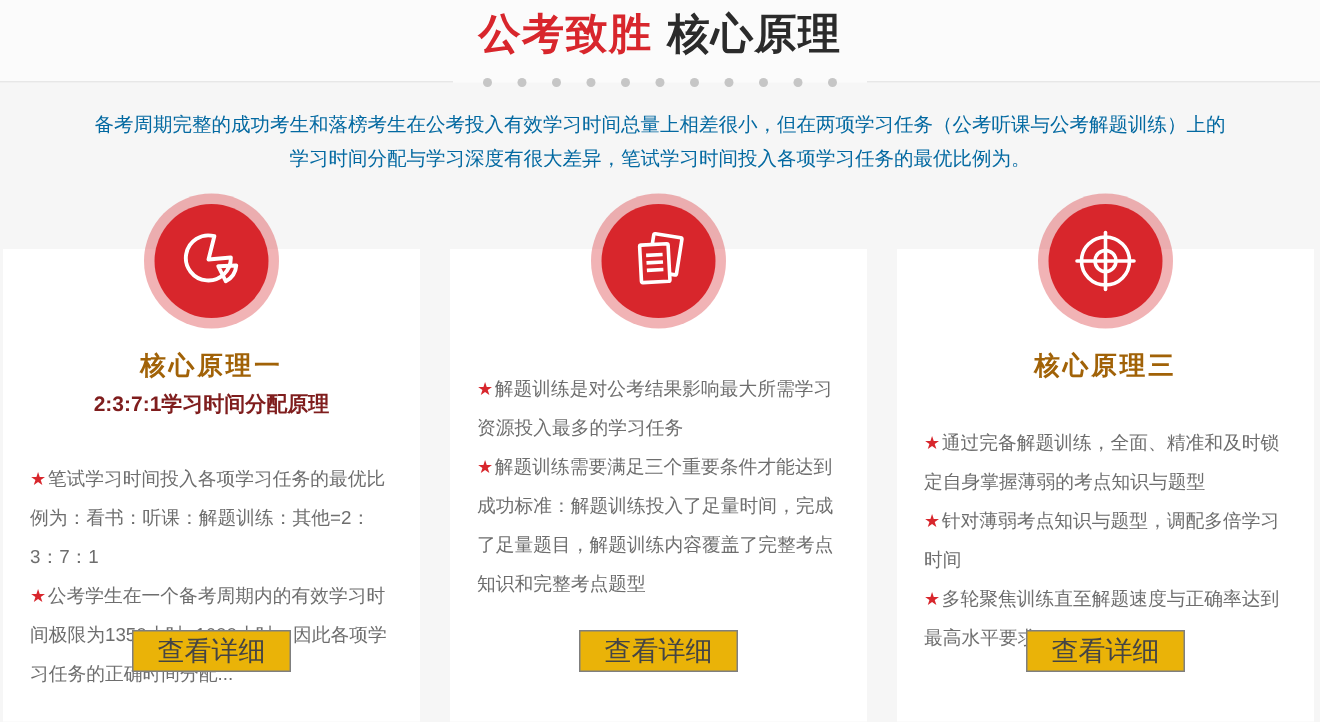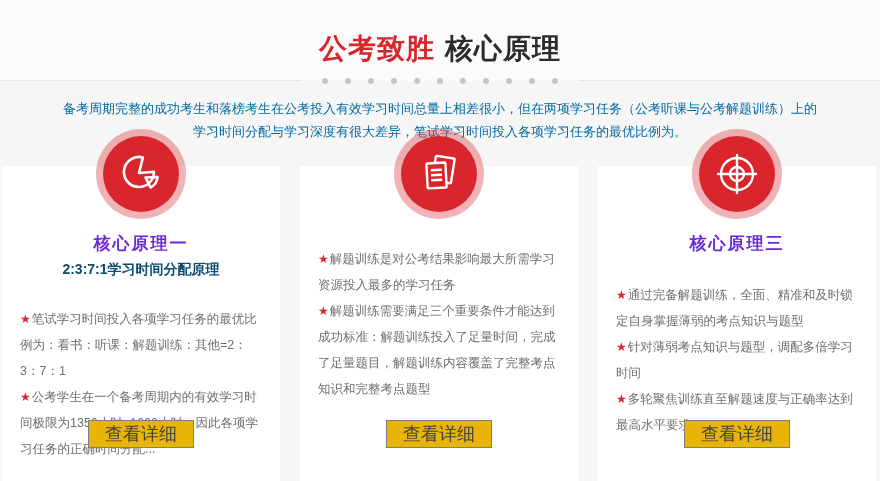--- a/index.html
+++ b/index.html
@@ -2,21 +2,21 @@
 <html><head>
 <meta charset="utf-8">
 <style>
   * { margin:0; padding:0; box-sizing:border-box; }
   html,body { width:880px; height:481px; overflow:hidden; }
   body {
     font-family:"Liberation Sans","DejaVu Sans",sans-serif;
     background:#f6f6f6;
     position:relative;
   }
-  .top-strip { background:#fbfbfb; padding-top:30px; }
+  .top-strip { background:#fbfbfb; padding-top:4px; }
   .page-title {
     text-align:center; font-size:28px; font-weight:bold;
     color:#2b2b2b; letter-spacing:1px; padding-bottom:12px;
   }
   .page-title .hl { color:#d8262c; margin-right:10px; }
   .divider { display:flex; align-items:center; height:1px; }
   .divider .line { flex:1; height:1px; background:#e7e7e7; }
   .dots { display:flex; gap:17px; margin:0 20px; align-items:center; }
   .dot { width:6px; height:6px; border-radius:50%; background:#c6c6c6; }
   .intro {
@@ -34,25 +34,25 @@
     width:90px; height:90px; border-radius:50%;
     background:rgba(216,38,44,0.35);
     margin:-37px auto 0;
     display:flex; align-items:center; justify-content:center;
   }
   .icon-circle {
     width:76px; height:76px; border-radius:50%; background:#d8262c;
     display:flex; align-items:center; justify-content:center;
   }
   .card-title {
-    margin-top:13px; text-align:center; color:#6d28d9;
+    margin-top:13px; text-align:center; color:#a16207;
     font-size:17px; font-weight:bold; letter-spacing:2px;
   }
   .card-subtitle {
-    margin-top:6px; text-align:center; color:#0c4a6e;
+    margin-top:6px; text-align:center; color:#7f1d1d;
     font-size:14px; font-weight:bold;
   }
   .bullets { margin:27px 15px 0 18px; }
   .bullet { font-size:12.5px; color:#6e6e6e; line-height:26px; }
   .star { color:#d8262c; font-size:12px; margin-right:1px; }
   .detail-btn {
     position:absolute; top:254px; left:50%; transform:translateX(-50%);
     width:106px; height:28px; background:#eab308;
     border:1px solid #7f7f7f; color:#444;
     font-size:18px; text-align:center; line-height:26px;

